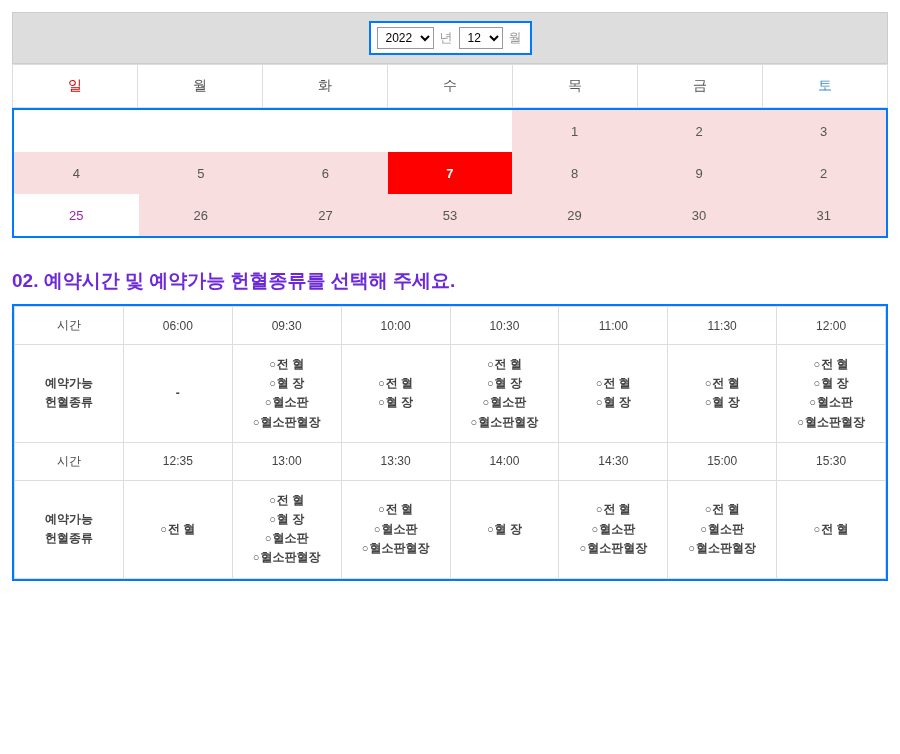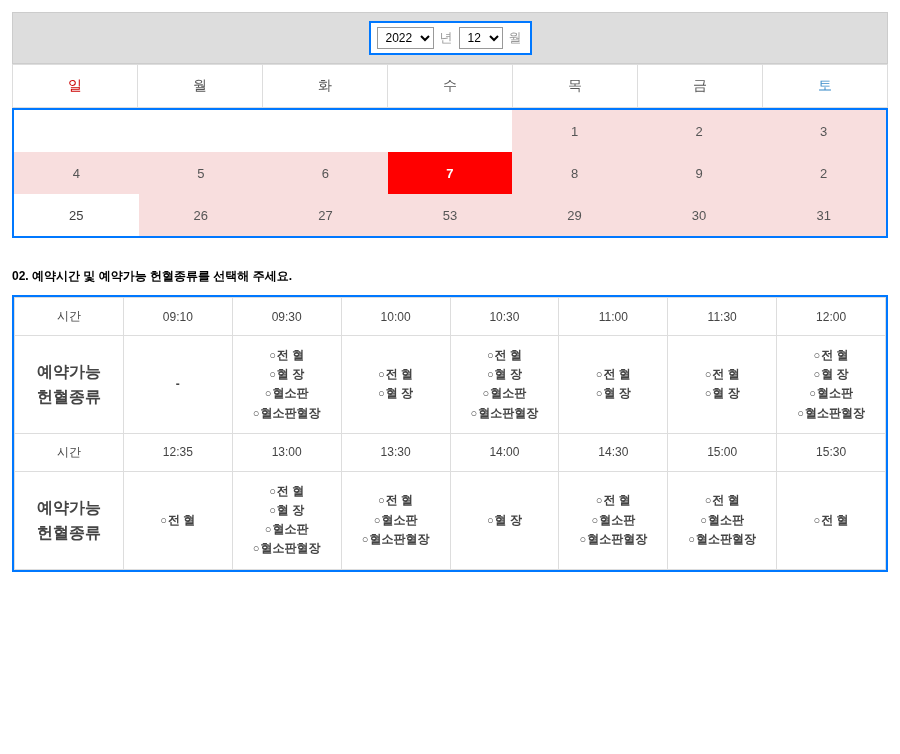--- a/index.html
+++ b/index.html
@@ -56,48 +56,48 @@
   }
   .calendar-body td {
     height: 42px;
     text-align: center;
     font-size: 13px;
     color: #555;
     cursor: pointer;
   }
   .calendar-body td.avail { background: #f8dede; }
   .calendar-body td.selected { background: #f00; color: #fff; font-weight: bold; }
-  .calendar-body td.sun { color: #404040; }
+  .calendar-body td.sun { color: #a21caf; }
   
   .section-title {
-    font-size: 12px;
+    font-size: 19px;
     font-weight: bold;
     margin: 30px 0 10px 0;
-    color: #000000;
+    color: #6d28d9;
   }
   
   .time-table-wrap {
     border: 2px solid #0078ff;
   }
   .time-table {
     width: 100%;
     border-collapse: collapse;
     table-layout: fixed;
   }
   .time-table th, .time-table td {
     border: 1px solid #ddd;
     padding: 10px 4px;
     text-align: center;
     font-size: 12px;
     color: #444;
     vertical-align: middle;
     font-weight: bold;
   }
   .time-table th { font-weight: 500; background: #fff; }
-  .time-table td.lbl { font-size: 16px; line-height: 1.6; }
+  .time-table td.lbl { font-size: 12px; line-height: 1.6; }
   .time-table td .opt-line {
     display: block;
     white-space: nowrap;
     font-size: 12px;
     line-height: 1.6;
   }
   .time-table td .circle {
     display: inline-block;
     font-size: 11px;
     vertical-align: middle;
@@ -164,21 +164,21 @@
   </table>
 </div>
 
 <div class="section-title">02. 예약시간 및 예약가능 헌혈종류를 선택해 주세요.</div>
 
 <div class="time-table-wrap">
   <table class="time-table">
     <tbody id="time-table-body">
         <tr>
           <th>시간</th>
-          <th>09:10</th>
+          <th>06:00</th>
           <th>09:30</th>
           <th>10:00</th>
           <th>10:30</th>
           <th>11:00</th>
           <th>11:30</th>
           <th>12:00</th>
         </tr>
         <tr>
           <td class="lbl">예약가능<br>헌혈종류</td>
           <td>

